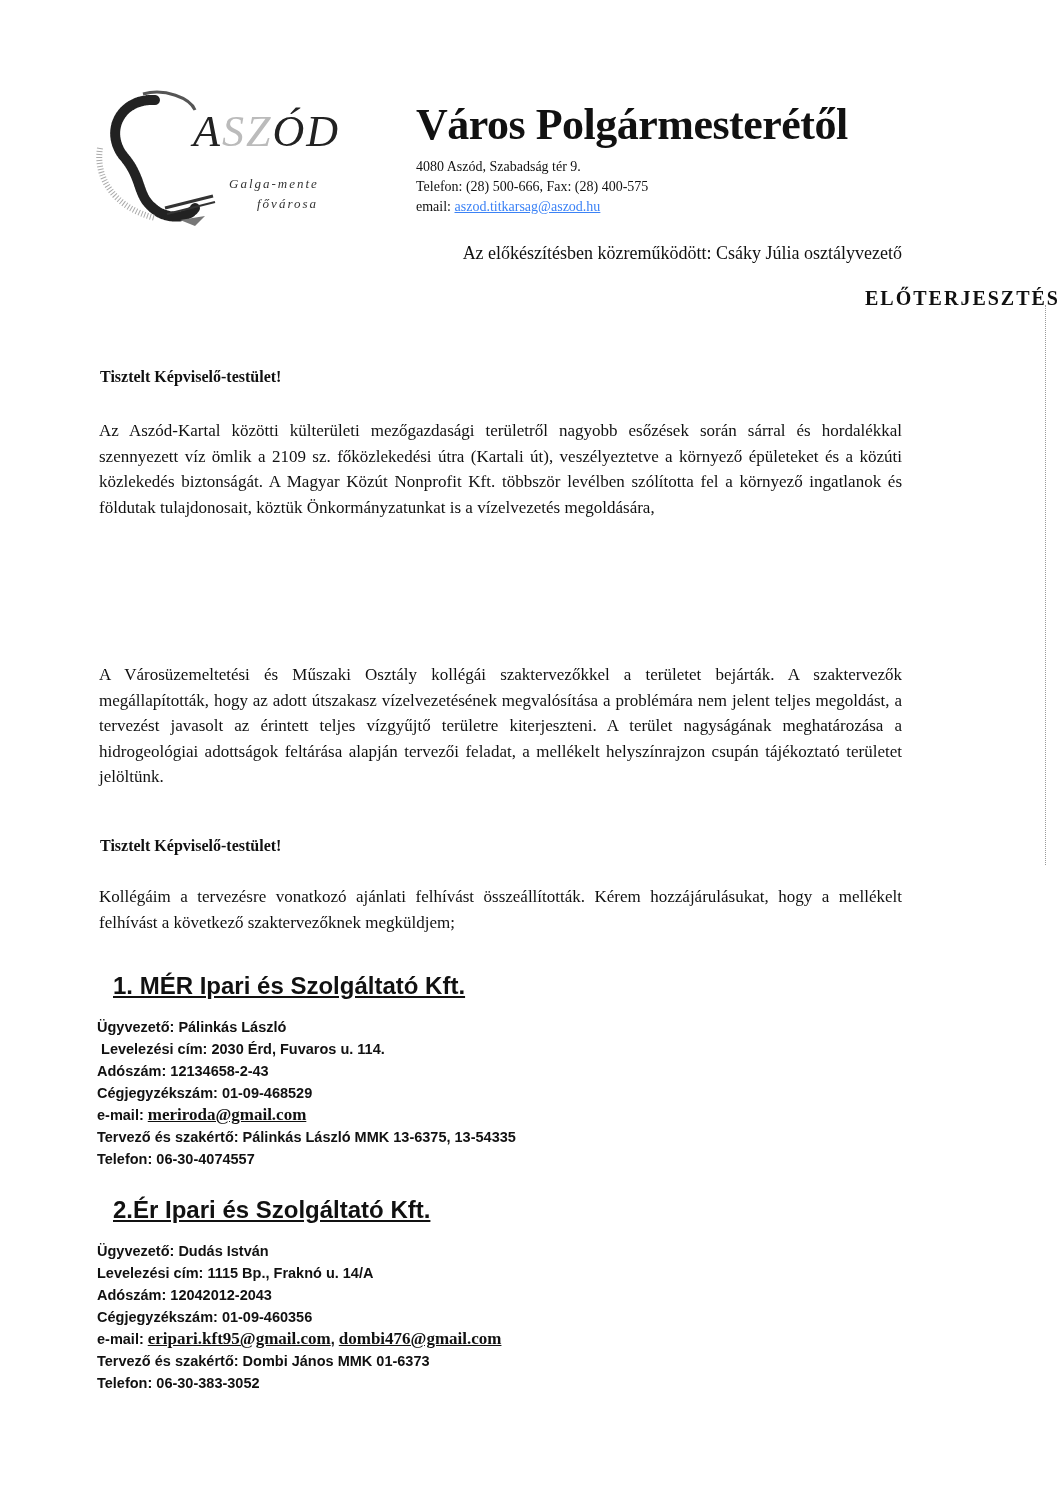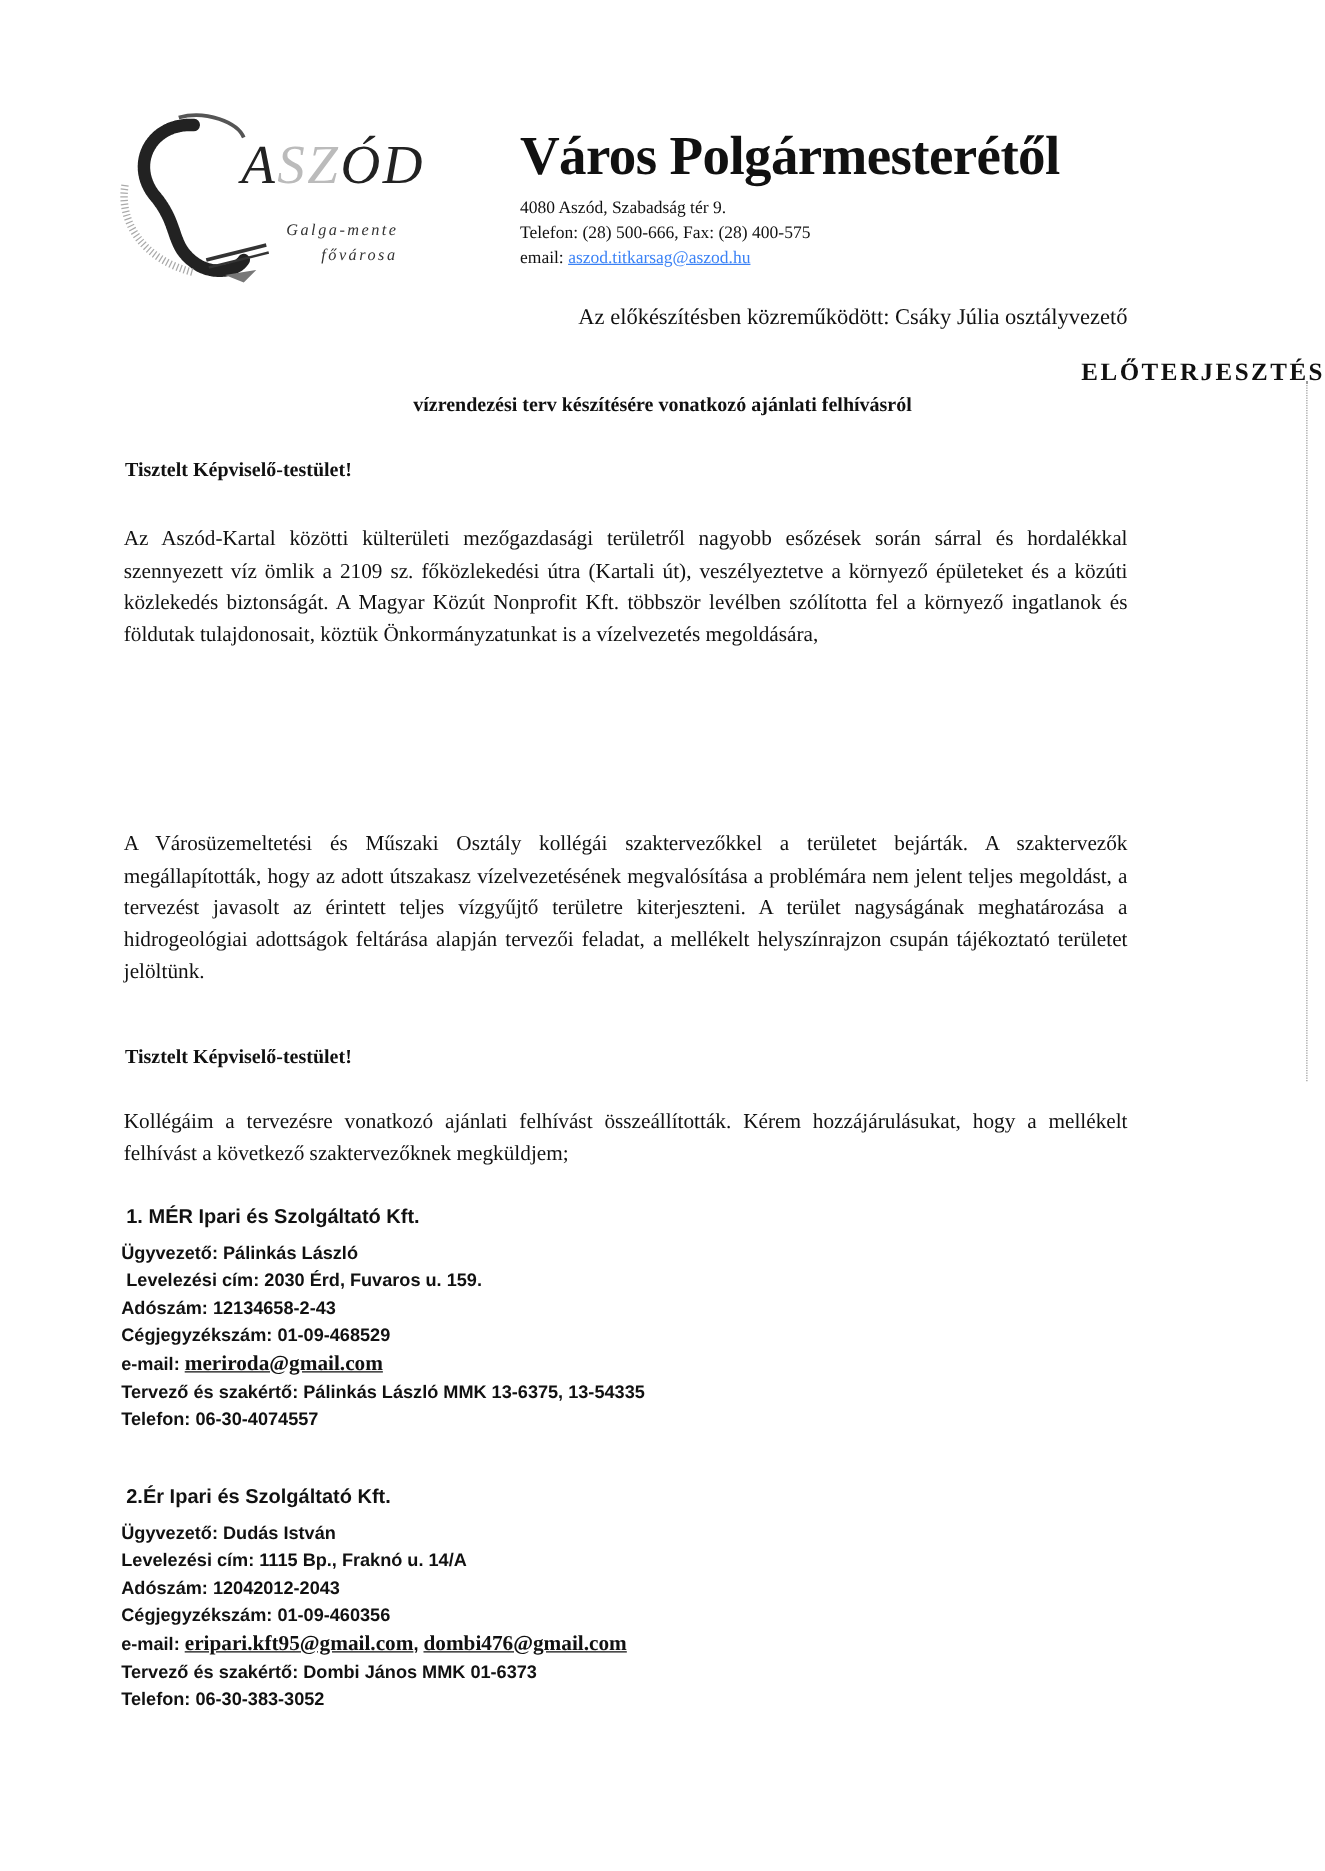--- a/index.html
+++ b/index.html
@@ -47,21 +47,21 @@
     .salute { position: absolute; left: 100px; font-size: 16px; font-weight: bold; }
 
     .para {
       position: absolute; left: 99px; width: 803px; font-size: 17px; line-height: 25.5px;
       text-align: justify;
     }
 
     
     .company { position: absolute; left: 97px; font-family: "Liberation Sans", "DejaVu Sans", sans-serif; }
     .company h2 {
-      margin: 4px; font-size: 16px; font-weight: bold; line-height: 28px;
+      margin: 16px; font-size: 24px; font-weight: bold; text-decoration: underline; line-height: 28px;
     }
     .company .row { font-size: 14.5px; font-weight: bold; line-height: 22px; white-space: nowrap; }
     .company .mail { font-family: "Liberation Serif", serif; font-weight: bold; text-decoration: underline; font-size: 17px; }
 
     .edge-line {
       position: absolute; left: 1045px; top: 305px; width: 1px; height: 560px;
       border-left: 1px dotted #999;
     }
   </style>
 </head>
@@ -90,35 +90,34 @@
     <div>4080 Aszód, Szabadság tér 9.</div>
     <div>Telefon: (28) 500-666, Fax: (28) 400-575</div>
     <div>
       <span>email: </span><a>aszod.titkarsag@aszod.hu</a>
     </div>
   </div>
 
   <div class="prep">Az előkészítésben közreműködött: Csáky Júlia osztályvezető</div>
 
   <div class="doc-title">ELŐTERJESZTÉS</div>
-  <div class="doc-sub">vízrendezési terv készítésére vonatkozó ajánlati felhívásról</div>
 
   <div class="salute" style="top:368px;">Tisztelt Képviselő-testület!</div>
 
   <div class="para" style="top:418px;">Az Aszód-Kartal közötti külterületi mezőgazdasági területről nagyobb esőzések során sárral és hordalékkal szennyezett víz ömlik a 2109 sz. főközlekedési útra (Kartali út), veszélyeztetve a környező épületeket és a közúti közlekedés biztonságát. A Magyar Közút Nonprofit Kft. többször levélben szólította fel a környező ingatlanok és földutak tulajdonosait, köztük Önkormányzatunkat is a vízelvezetés megoldására,</div>
   <div class="para" style="top:662px;">A Városüzemeltetési és Műszaki Osztály kollégái szaktervezőkkel a területet bejárták. A szaktervezők megállapították, hogy az adott útszakasz vízelvezetésének megvalósítása a problémára nem jelent teljes megoldást, a tervezést javasolt az érintett teljes vízgyűjtő területre kiterjeszteni. A terület nagyságának meghatározása a hidrogeológiai adottságok feltárása alapján tervezői feladat, a mellékelt helyszínrajzon csupán tájékoztató területet jelöltünk.</div>
 
   <div class="salute" style="top:837px;">Tisztelt Képviselő-testület!</div>
 
   <div class="para" style="top:884px;">Kollégáim a tervezésre vonatkozó ajánlati felhívást összeállították. Kérem hozzájárulásukat, hogy a mellékelt felhívást a következő szaktervezőknek megküldjem;</div>
 
   <div class="company" style="top:956px;">
     <h2>1. MÉR Ipari és Szolgáltató Kft.</h2>
     <div class="row">Ügyvezető: Pálinkás László</div>
-    <div class="row" style="white-space:pre;"> Levelezési cím: 2030 Érd, Fuvaros u. 159.</div>
+    <div class="row" style="white-space:pre;"> Levelezési cím: 2030 Érd, Fuvaros u. 114.</div>
     <div class="row">Adószám: 12134658-2-43</div>
     <div class="row">Cégjegyzékszám: 01-09-468529</div>
     <div class="row">
       <span>e-mail: </span><span class="mail">meriroda@gmail.com</span>
     </div>
     <div class="row">Tervező és szakértő: Pálinkás László MMK 13-6375, 13-54335</div>
     <div class="row">Telefon: 06-30-4074557</div>
   </div>
 
   <div class="company" style="top:1180px;">

